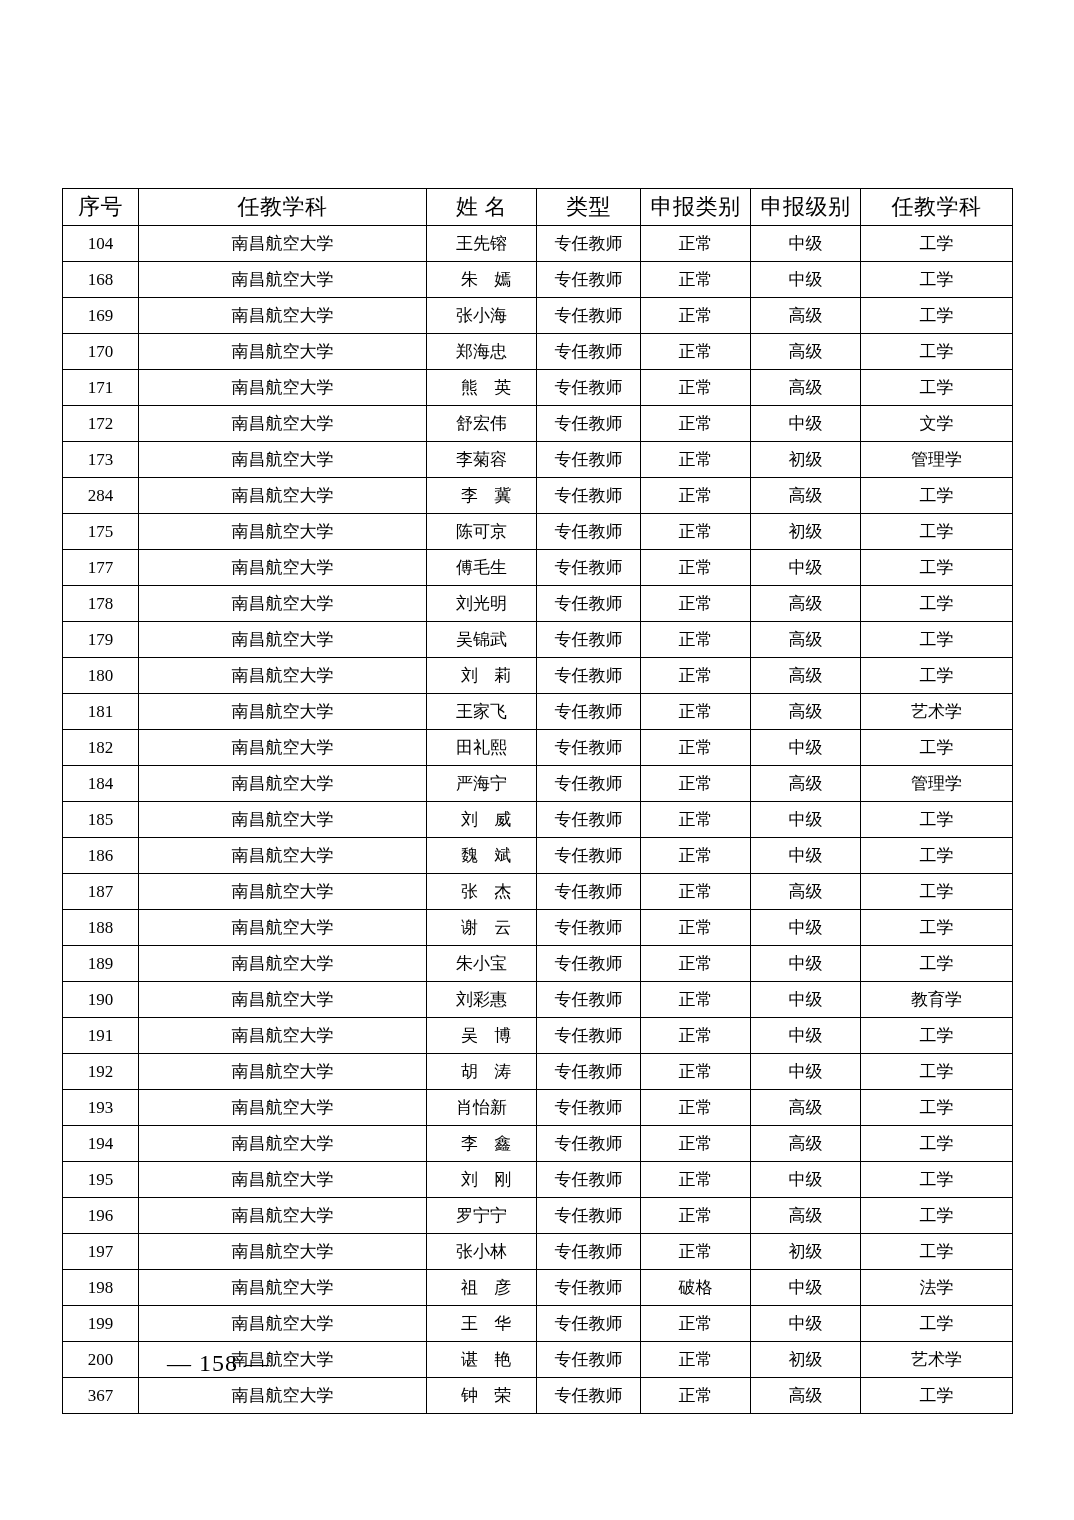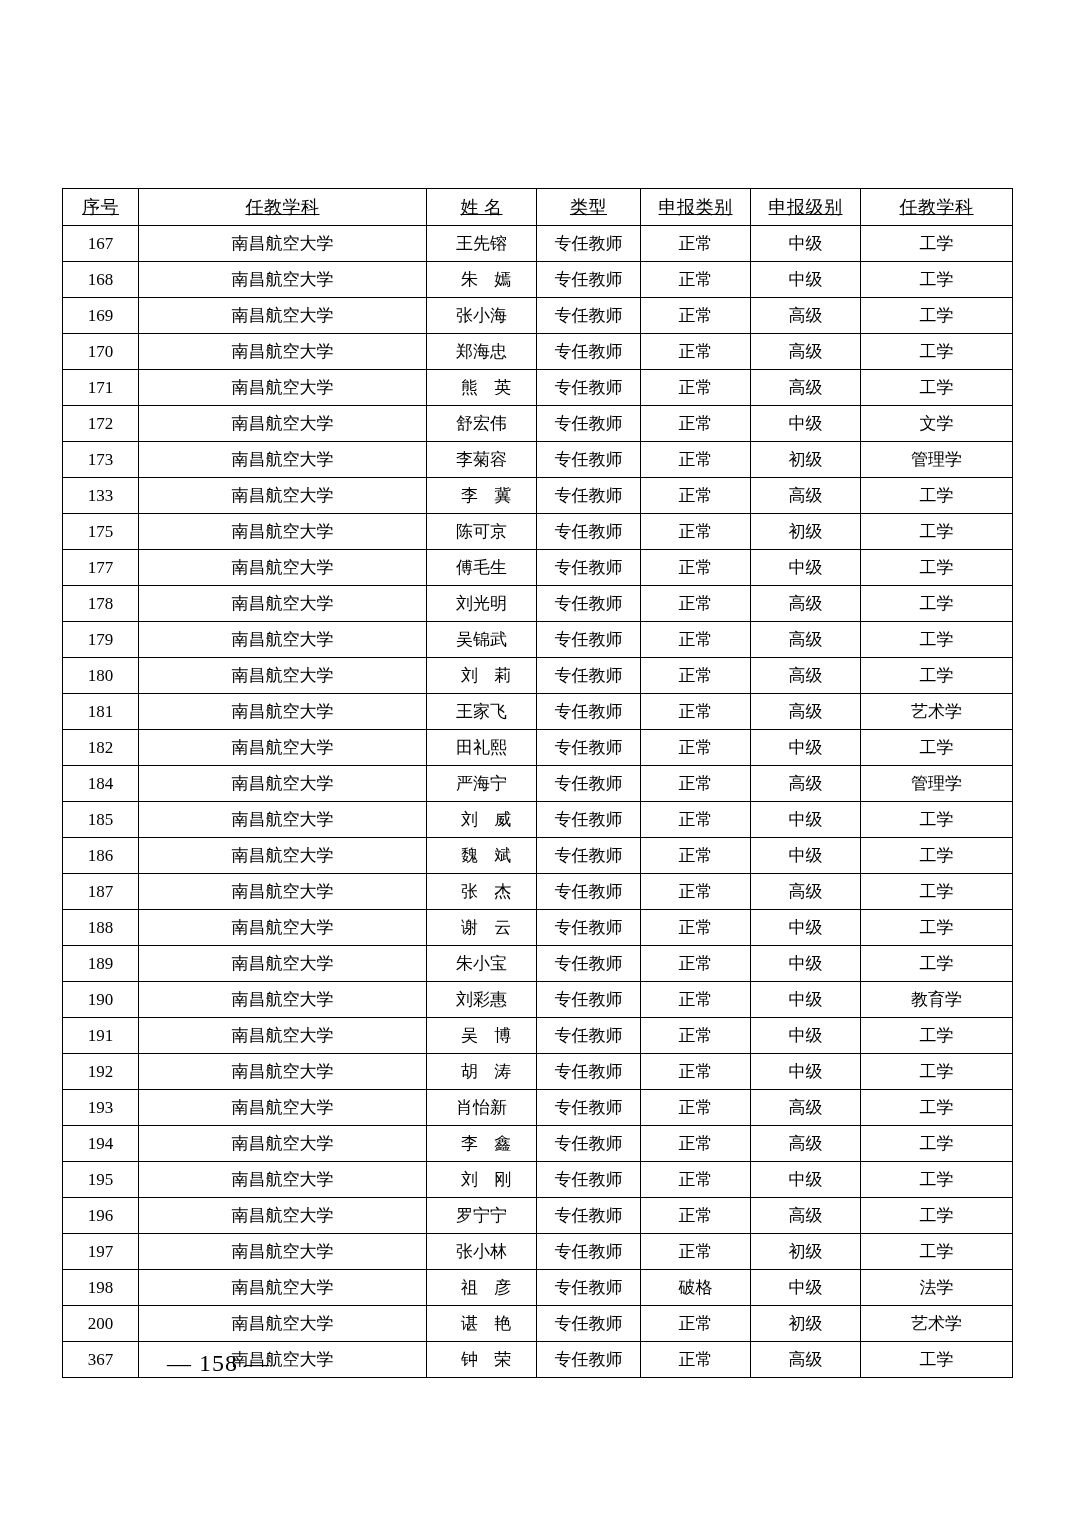--- a/index.html
+++ b/index.html
@@ -39,23 +39,22 @@
     vertical-align: middle;
     font-weight: normal;
     font-size: 17px;
     line-height: 1;
     height: 35px;
     padding: 0;
     font-family: "Liberation Serif", "DejaVu Serif", serif;
   }
   table.roster thead td {
     height: 36px;
-    font-size: 18px;
+    font-size: 22px;
     letter-spacing: 0.5px;
-    text-decoration: underline;
   }
   .c-idx  { width: 76px; }
   .c-sch  { width: 288px; }
   .c-name { width: 110px; }
   .c-type { width: 104px; }
   .c-cat  { width: 110px; }
   .c-lvl  { width: 110px; }
   .c-sub  { width: 152px; }
 
   .name-cell {
@@ -102,21 +101,21 @@
           <td>任教学科</td>
           <td class="hdr-name">姓  名</td>
           <td>类型</td>
           <td>申报类别</td>
           <td>申报级别</td>
           <td>任教学科</td>
         </tr>
       </thead>
       <tbody id="roster-body">
           <tr>
-            <td class="idx-cell">167</td>
+            <td class="idx-cell">104</td>
             <td>南昌航空大学</td>
             <td class="name-cell">王先镕</td>
             <td>专任教师</td>
             <td>正常</td>
             <td>中级</td>
             <td>工学</td>
           </tr>
           <tr>
             <td class="idx-cell">168</td>
             <td>南昌航空大学</td>
@@ -165,21 +164,21 @@
           <tr>
             <td class="idx-cell">173</td>
             <td>南昌航空大学</td>
             <td class="name-cell">李菊容</td>
             <td>专任教师</td>
             <td>正常</td>
             <td>初级</td>
             <td>管理学</td>
           </tr>
           <tr>
-            <td class="idx-cell">133</td>
+            <td class="idx-cell">284</td>
             <td>南昌航空大学</td>
             <td class="name-cell spaced">李 冀</td>
             <td>专任教师</td>
             <td>正常</td>
             <td>高级</td>
             <td>工学</td>
           </tr>
           <tr>
             <td class="idx-cell">175</td>
             <td>南昌航空大学</td>
@@ -370,20 +369,29 @@
             <td>工学</td>
           </tr>
           <tr>
             <td class="idx-cell">198</td>
             <td>南昌航空大学</td>
             <td class="name-cell spaced">祖 彦</td>
             <td>专任教师</td>
             <td>破格</td>
             <td>中级</td>
             <td>法学</td>
+          </tr>
+          <tr>
+            <td class="idx-cell">199</td>
+            <td>南昌航空大学</td>
+            <td class="name-cell spaced">王 华</td>
+            <td>专任教师</td>
+            <td>正常</td>
+            <td>中级</td>
+            <td>工学</td>
           </tr>
           <tr>
             <td class="idx-cell">200</td>
             <td>南昌航空大学</td>
             <td class="name-cell spaced">谌 艳</td>
             <td>专任教师</td>
             <td>正常</td>
             <td>初级</td>
             <td>艺术学</td>
           </tr>

